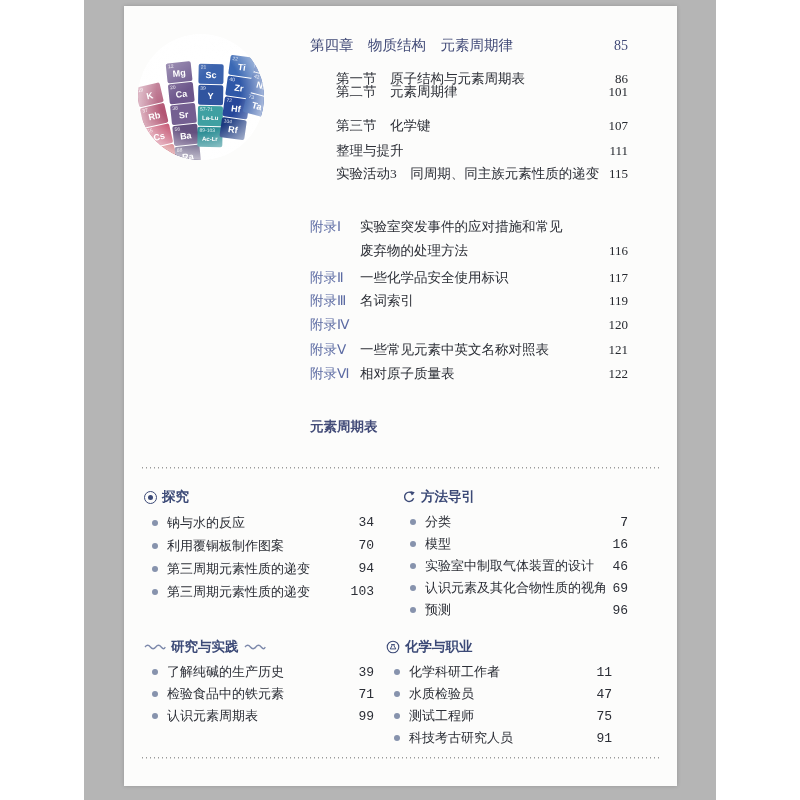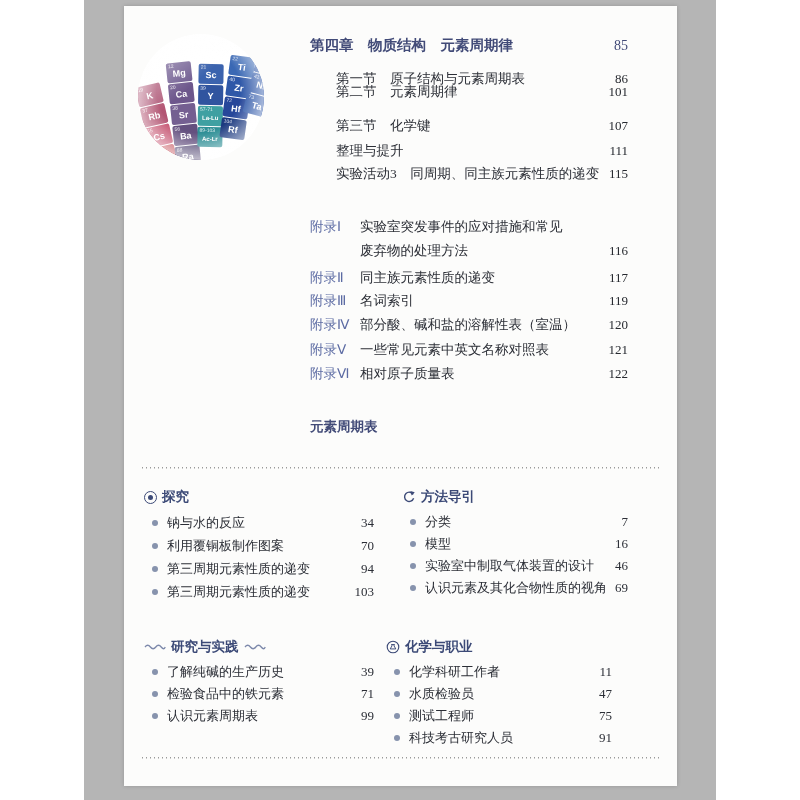--- a/index.html
+++ b/index.html
@@ -38,42 +38,42 @@
     background:
       linear-gradient(140deg, rgba(255,255,255,.95) 3%, rgba(255,255,255,.35) 22%, rgba(255,255,255,0) 42%),
       radial-gradient(circle at 48% 45%, rgba(255,255,255,0) 44%, rgba(255,255,255,.5) 66%,
                       rgba(255,255,255,.92) 84%, #fff 94%);}
 
   
   .trow{position:absolute;display:flex;align-items:baseline;color:#2b2e36;font-size:13.5px;}
   .trow .grow{flex:1;}
   .tpage{font-family:"Liberation Serif", serif;font-size:13px;color:#26292f;}
   .chapter{left:186px;top:30px;width:318px;}
-  .chapter .ttl{font-weight:bold;font-size:14.5px;color:#424b78;}
+  .chapter .ttl{font-weight:normal;font-size:14.5px;color:#424b78;}
   .chapter .tpage{font-size:14px;color:#424b78;}
   .srow{left:212px;width:292px;}
   .arow{left:186px;width:318px;}
   .alabel{display:inline-block;width:50px;color:#5c6ba3;flex:none;}
   .periodic{left:186px;top:412px;font-weight:bold;color:#424b78;font-size:13.5px;}
 
   .dotted{position:absolute;left:18px;width:518px;height:2px;
     background-image:repeating-linear-gradient(90deg,#9a9a9a 0 1px,transparent 1px 4px);
     background-size:100% 1.5px;background-repeat:no-repeat;background-position:0 0;}
   .d1{top:461px;} .d2{top:751px;}
 
   
   .sec{position:absolute;font-size:13px;color:#2b2e36;}
   .sec-head{display:flex;align-items:center;gap:5px;height:18px;margin-bottom:5px;
             font-family:Liberation Serif, serif;}
   .sec-title{font-weight:bold;color:#3c4a77;font-size:13.5px;}
   .item{display:flex;align-items:center;height:23px;}
   .sec.tight .item{height:22px;}
   .bullet{flex:none;width:6px;height:6px;border-radius:50%;background:#8793ad;margin:0 9px 0 8px;}
   .item-label{flex:1;}
-  .item-page{font-family:Liberation Serif, serif;text-align:left;}
+  .item-page{font-family:Liberation Mono, monospace;text-align:left;}
   .s-explore{left:20px;top:482px;width:230px;}
   .s-method{left:278px;top:482px;width:226px;}
   .s-research{left:20px;top:632px;width:230px;}
   .s-careers{left:262px;top:632px;width:226px;}
 
   .icon-target{position:relative;width:13px;height:13px;border:1.5px solid #3c4a77;
                border-radius:50%;flex:none;box-sizing:border-box;}
   .icon-target::after{content:"";position:absolute;left:50%;top:50%;width:5px;height:5px;
                margin:-2.5px 0 0 -2.5px;border-radius:50%;background:#3c4a77;}
   .icon-svg{flex:none;display:block;}
@@ -220,33 +220,32 @@
         <span class="tpage"></span>
       </div>
       <div class="trow arow" style="top:236px">
         <span class="alabel"></span>
         <span>废弃物的处理方法</span>
           <span class="grow"></span>
         <span class="tpage">116</span>
       </div>
       <div class="trow arow" style="top:263px">
         <span class="alabel">附录Ⅱ</span>
-        <span>同主族元素性质的递变</span>
+        <span>一些化学品安全使用标识</span>
           <span class="grow"></span>
         <span class="tpage">117</span>
       </div>
       <div class="trow arow" style="top:286px">
         <span class="alabel">附录Ⅲ</span>
         <span>名词索引</span>
           <span class="grow"></span>
         <span class="tpage">119</span>
       </div>
       <div class="trow arow" style="top:310px">
         <span class="alabel">附录Ⅳ</span>
-        <span>部分酸、碱和盐的溶解性表（室温）</span>
           <span class="grow"></span>
         <span class="tpage">120</span>
       </div>
       <div class="trow arow" style="top:335px">
         <span class="alabel">附录Ⅴ</span>
         <span>一些常见元素中英文名称对照表</span>
           <span class="grow"></span>
         <span class="tpage">121</span>
       </div>
       <div class="trow arow" style="top:359px">
@@ -307,20 +306,25 @@
           </div>
         <div class="item">
             <span class="bullet"></span>
             <span class="item-label">实验室中制取气体装置的设计</span>
             <span class="item-page">46</span>
           </div>
         <div class="item">
             <span class="bullet"></span>
             <span class="item-label">认识元素及其化合物性质的视角</span>
             <span class="item-page">69</span>
+          </div>
+        <div class="item">
+            <span class="bullet"></span>
+            <span class="item-label">预测</span>
+            <span class="item-page">96</span>
           </div>
       </div>
 
       <div class="sec s-research tight">
         <div class="sec-head">
           <svg class="icon-svg" width="22" height="8" viewBox="0 0 22 8">
             <path d="M1 4 q2.7 -3.5 5.4 0 t5.4 0 t5.4 0 t4 0" fill="none" stroke="#7d89ab" stroke-width="1.3"></path>
           </svg>
           <span class="sec-title">研究与实践</span>
           <svg class="icon-svg" width="22" height="8" viewBox="0 0 22 8">

